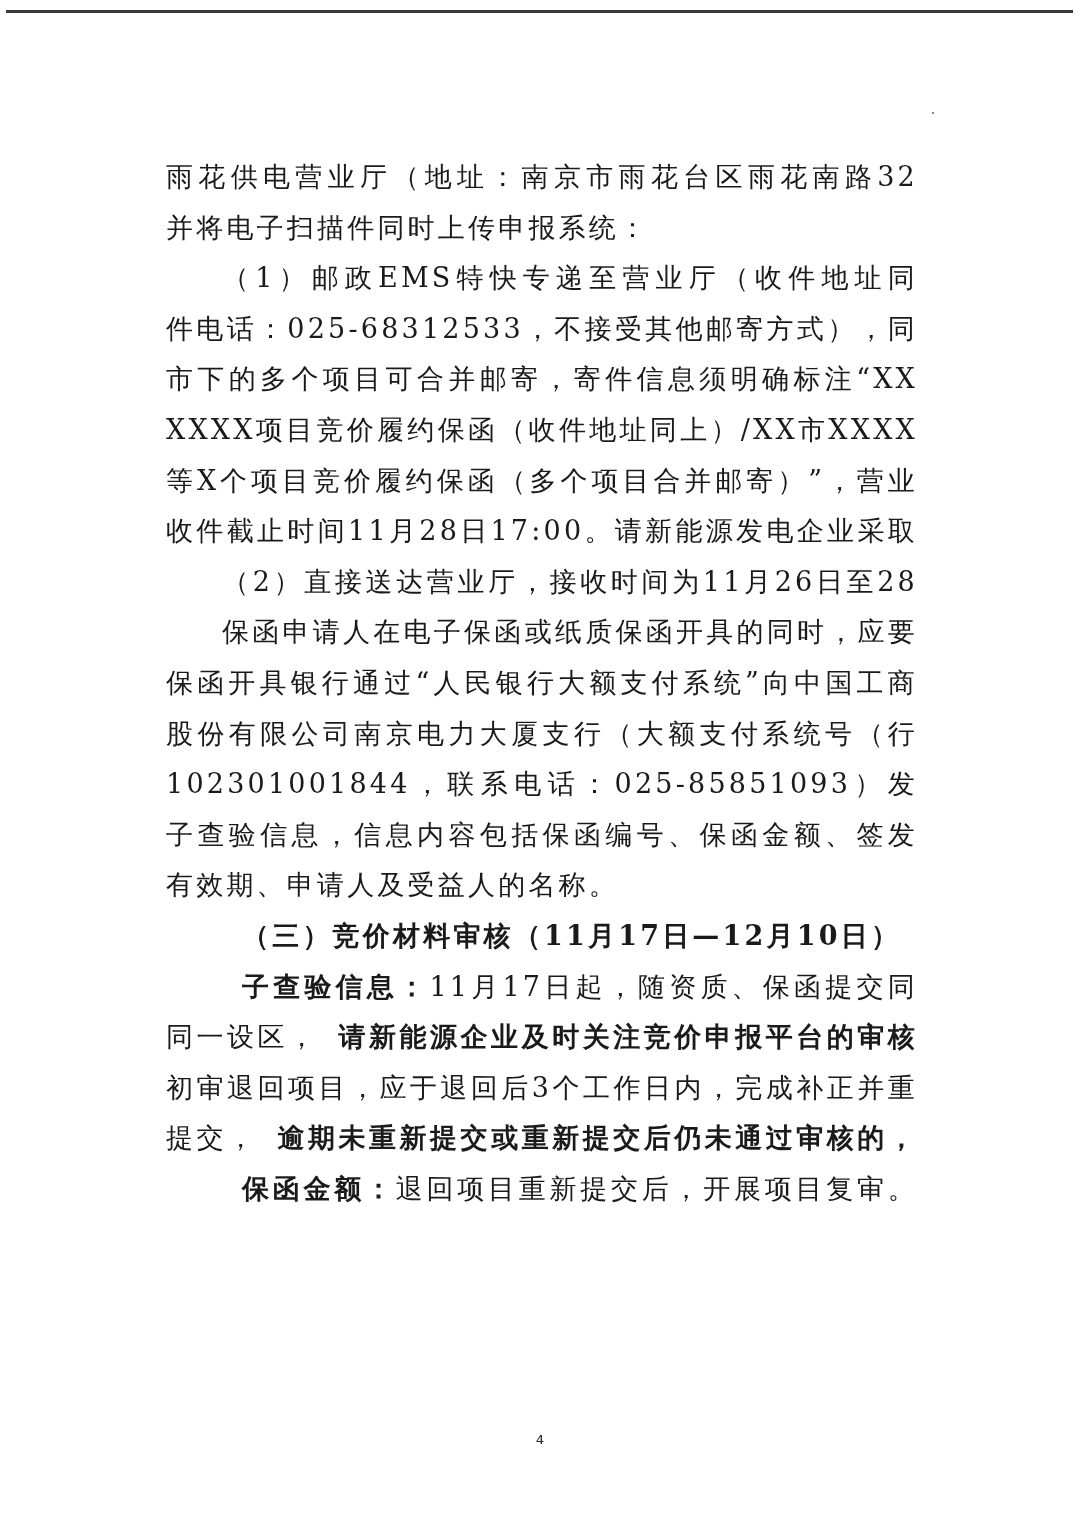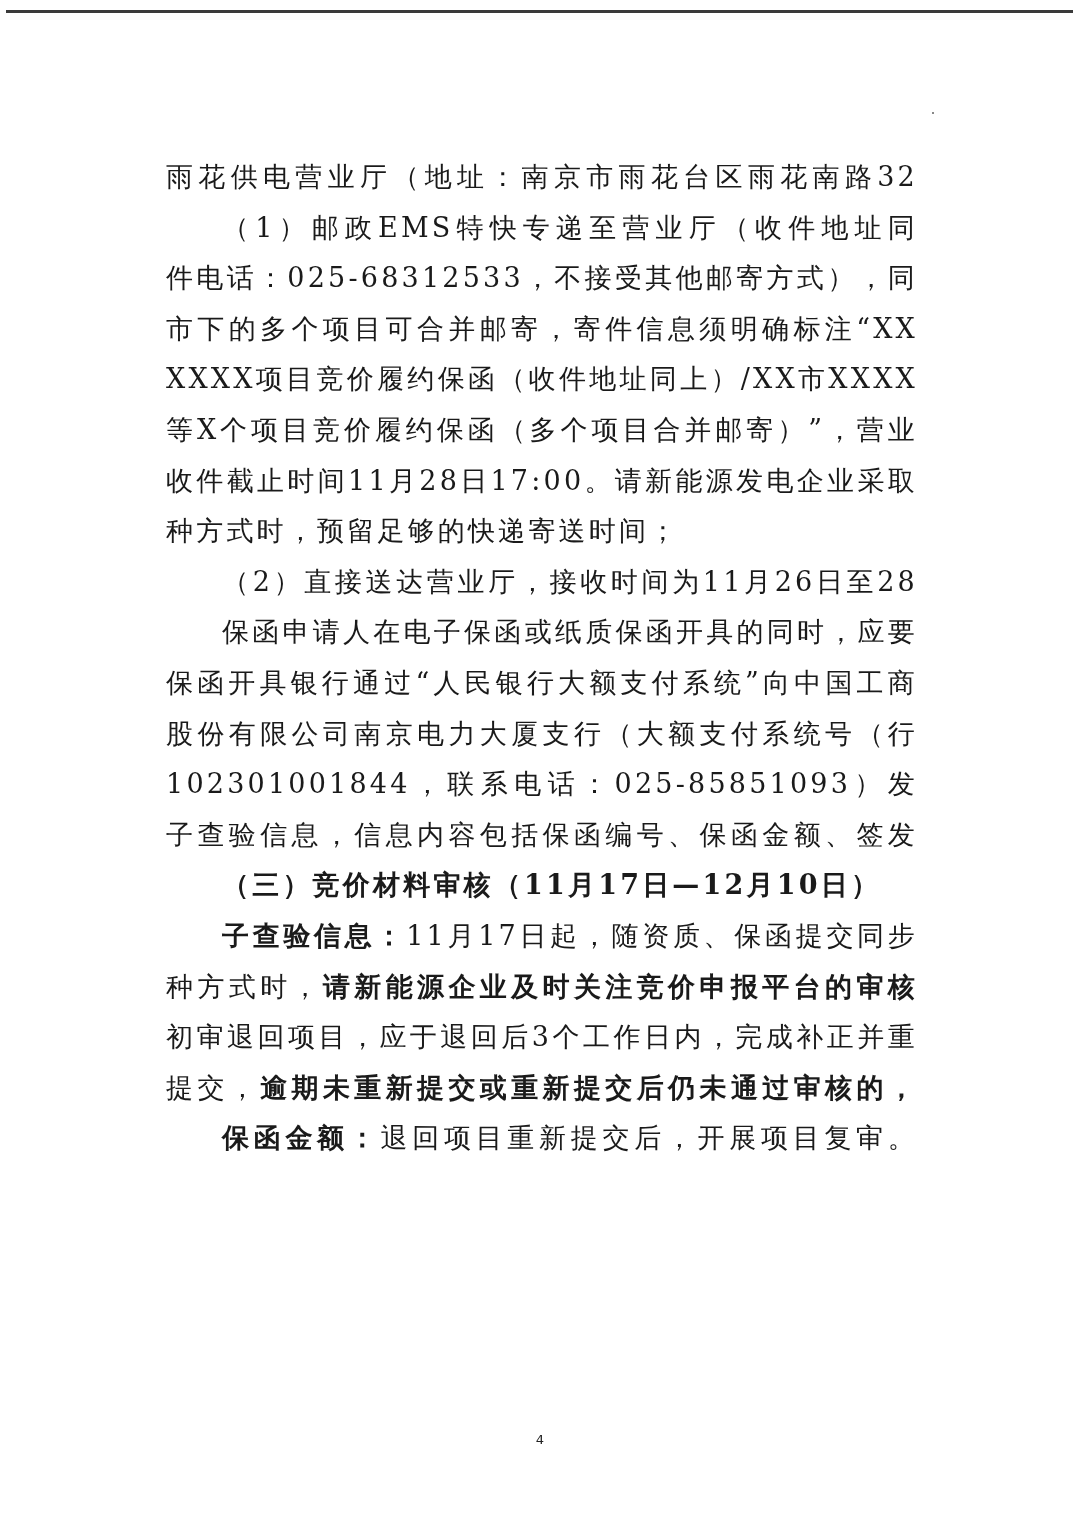--- a/index.html
+++ b/index.html
@@ -46,65 +46,66 @@
       overflow: visible;
     }
     .line.justify {
       text-align: justify;
       text-align-last: justify;
       white-space: normal;
       height: 50.6px;
       overflow: hidden;
     }
     .indent { padding-left: 56px; }
-    .bold { font-weight: bold; }
+    .bold { font-weight: bold; margin-left: 20px; }
     .page-number {
       position: absolute;
       left: 0;
       width: 1080px;
       top: 1432px;
       text-align: center;
       font-family: "DejaVu Sans", "Liberation Sans", sans-serif;
       font-size: 13px;
       color: #222;
     }
   </style>
 </head>
 <body>
 
 <div class="top-rule"></div>
 <div class="speck"></div>
 
 <div class="page-body">
 
   <div class="line justify">雨花供电营业厅（地址：南京市雨花台区雨花南路32号），</div>
+  <div class="line">并将电子扫描件同时上传申报系统：</div>
 
   <div class="line justify indent">（1）邮政EMS特快专递至营业厅（收件地址同上，收</div>
   <div class="line justify">件电话：025-68312533，不接受其他邮寄方式），同一设区</div>
   <div class="line justify">市下的多个项目可合并邮寄，寄件信息须明确标注“XX市</div>
   <div class="line justify">XXXX项目竞价履约保函（收件地址同上）/XX市XXXX</div>
   <div class="line justify">等X个项目竞价履约保函（多个项目合并邮寄）”，营业厅</div>
   <div class="line justify">收件截止时间11月28日17:00。请新能源发电企业采取此</div>
-  <div class="line">种方式时，预留足够的快递寄送时间；</div>
 
   <div class="line justify indent">（2）直接送达营业厅，接收时间为11月26日至28日</div>
 
   <div class="line justify indent">保函申请人在电子保函或纸质保函开具的同时，应要求</div>
   <div class="line justify">保函开具银行通过“人民银行大额支付系统”向中国工商银行</div>
   <div class="line justify">股份有限公司南京电力大厦支行（大额支付系统号（行号）</div>
   <div class="line justify">102301001844，联系电话：025-85851093）发送履约保函电</div>
   <div class="line justify">子查验信息，信息内容包括保函编号、保函金额、签发日期、</div>
+  <div class="line">有效期、申请人及受益人的名称。</div>
 
   <div class="line indent bold">（三）竞价材料审核（11月17日—12月10日）</div>
 
   <div class="line justify indent">
     <span class="bold">子查验信息：</span><span>11月17日起，随资质、保函提交同步开展</span>
   </div>
   <div class="line justify">
-    <span>种方式时，</span><span class="bold">请新能源企业及时关注竞价申报平台的审核状态。</span>
+    <span>同一设区，</span><span class="bold">请新能源企业及时关注竞价申报平台的审核状态。</span>
   </div>
   <div class="line justify">初审退回项目，应于退回后3个工作日内，完成补正并重新</div>
   <div class="line justify">
     <span>提交，</span><span class="bold">逾期未重新提交或重新提交后仍未通过审核的，取消</span>
   </div>
 
   <div class="line justify indent">
     <span class="bold">保函金额：</span><span>退回项目重新提交后，开展项目复审。12月</span>
   </div>
 

